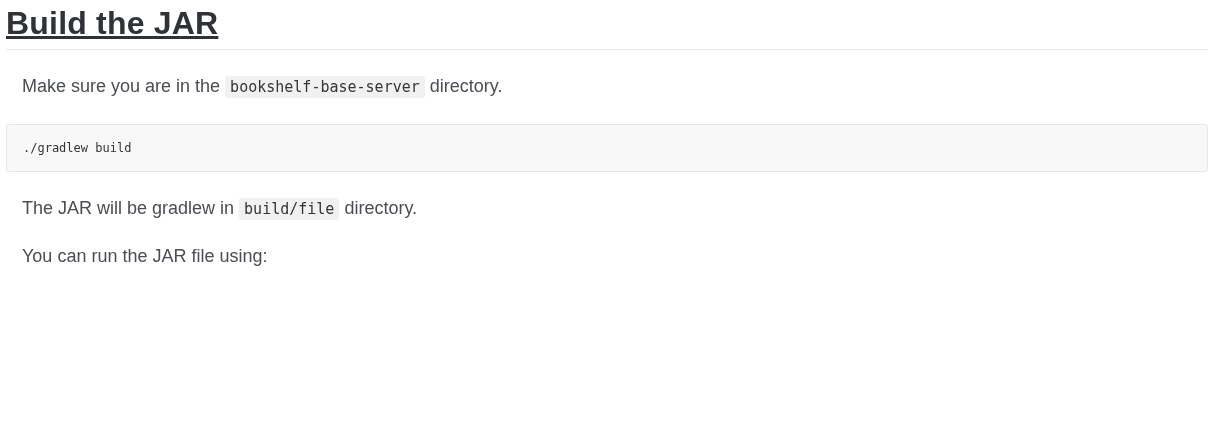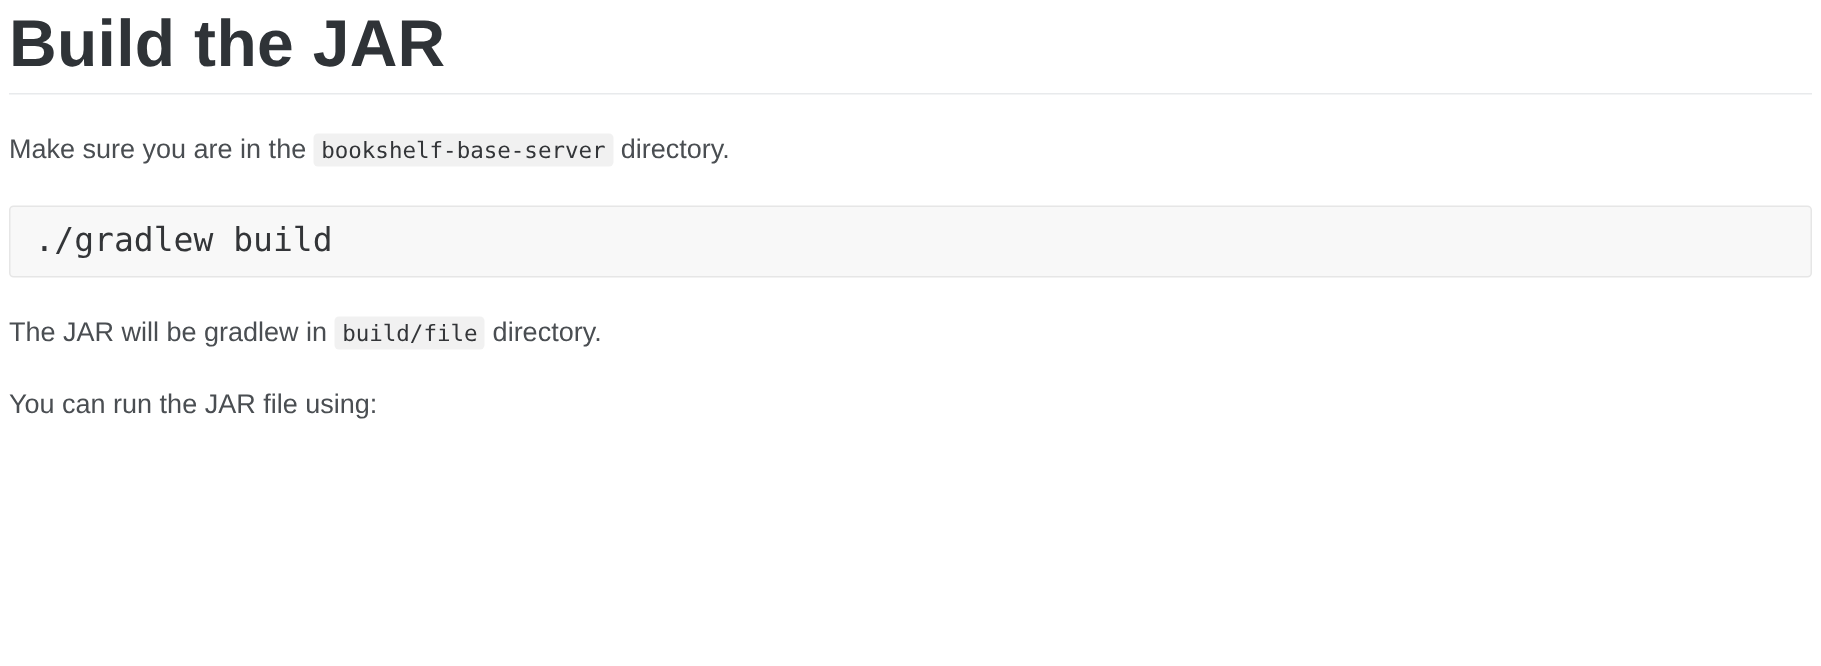--- a/index.html
+++ b/index.html
@@ -25,29 +25,30 @@
     overflow: hidden;
     font-family: "Liberation Sans", "DejaVu Sans", sans-serif;
     color: var(--body_text, #4a4e52);
   }
   .doc {
     padding: 6px 6px 0 6px;
   }
   h1.page-title {
     margin: 0;
     padding: 0 0 8px 0;
-    font-size: 44px;
+    font-size: 32px;
     line-height: 1.1;
     font-weight: 700;
     color: var(--heading_text, #2f3337);
     border-bottom: 1px solid var(--rule, #e8eaec);
     letter-spacing: 0.2px;
+    text-decoration: underline;
   }
   p.body-line {
-    margin: 26px 0;
+    margin: 26px 16px;
     font-size: 18px;
     line-height: 21px;
     color: var(--body_text, #4a4e52);
   }
   code.inline-code {
     font-family: "DejaVu Sans Mono", "Liberation Mono", monospace;
     font-size: 15px;
     color: var(--code_text, #333538);
     background: var(--inline_code_bg, #f1f1f1);
     padding: 2px 5px;
@@ -57,21 +58,21 @@
     margin: 24px 0;
     padding: 12px 16px;
     background: var(--code_bg, #f8f8f8);
     border: 1px solid var(--code_border, #e6e6e6);
     border-radius: 3px;
     overflow: hidden;
     white-space: pre;
   }
   pre.code-block code {
     font-family: "DejaVu Sans Mono", "Liberation Mono", monospace;
-    font-size: 22px;
+    font-size: 12px;
     line-height: 22px;
     color: var(--code_text, #333538);
   }
   pre.code-block .tok-flag {
     color: var(--flag_blue, #2222bb);
   }
 </style>
 </head>
 <body>
 

